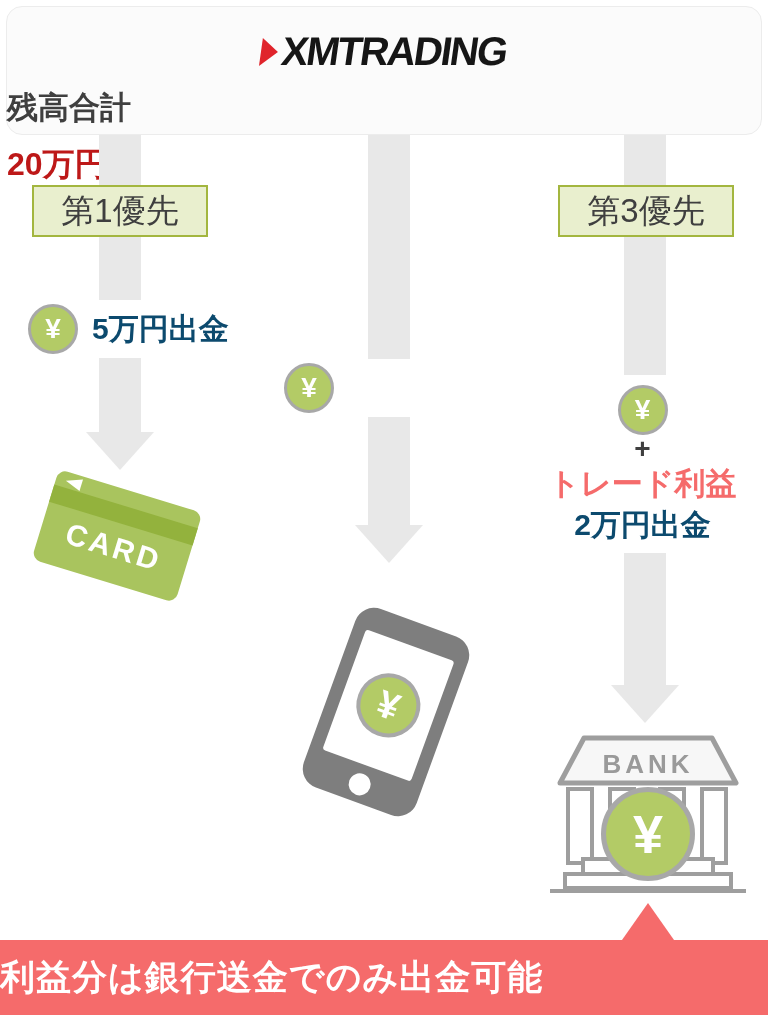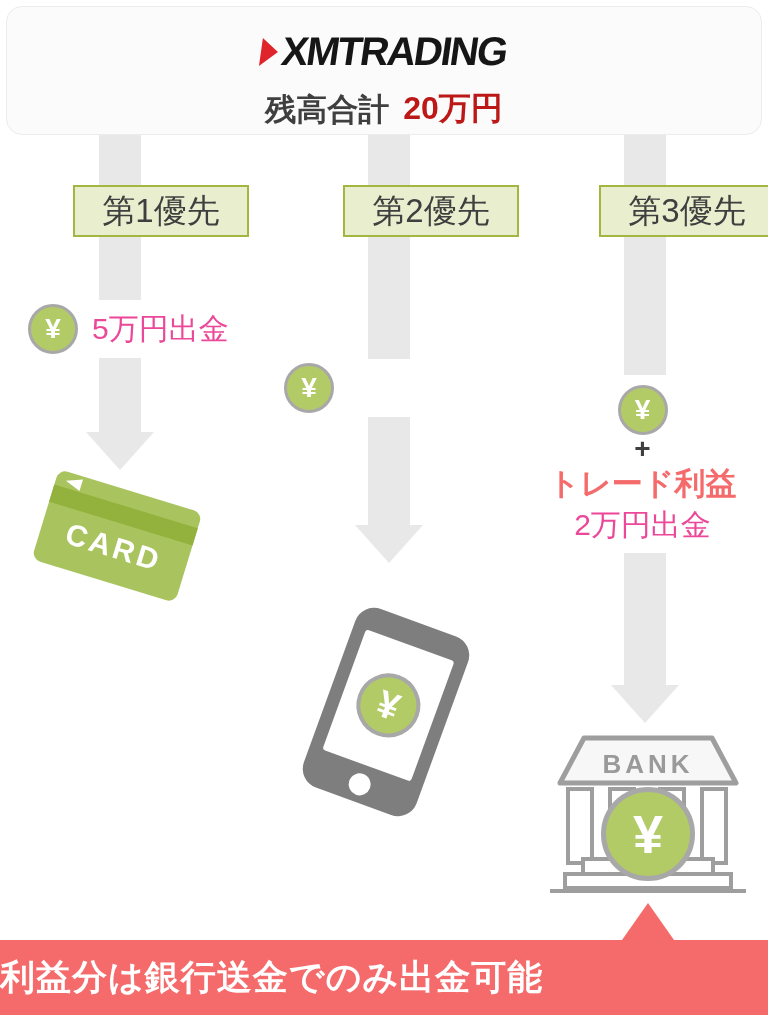--- a/index.html
+++ b/index.html
@@ -35,21 +35,21 @@
   .logo-mark{
     width:0;height:0;margin-right:4px;
     border-top:14px solid transparent;border-bottom:14px solid transparent;
     border-left:17px solid var(--logo-red);
   }
   .logo-text{
     font-size:40px;font-weight:800;color:#161616;letter-spacing:-2px;
   }
   .balance-row{
     position:absolute;left:0;top:80px;width:100%;
-    display:flex;align-items:flex-end;justify-content:center;gap:14px;
+    display:flex;align-items:flex-start;justify-content:center;gap:14px;flex-direction:column;
   }
   .balance-label{font-size:31px;font-weight:bold;color:#3f3f3f;}
   .balance-value{font-size:32px;font-weight:bold;color:var(--balance-red);}
 
   
   .arrow-shaft{position:absolute;width:42px;background:var(--arrow-gray);z-index:1;}
   .arrow-head{
     position:absolute;width:0;height:0;z-index:1;
     border-left:34px solid transparent;border-right:34px solid transparent;
     border-top:38px solid var(--arrow-gray);
@@ -59,21 +59,21 @@
   .shaft-2{left:368px;top:135px;height:390px;}
   .head-2{left:355px;top:525px;}
   .shaft-3{left:624px;top:135px;height:550px;}
   .head-3{left:611px;top:685px;}
 
   
   .priority{
     position:absolute;width:176px;height:52px;z-index:2;
     background:var(--label-bg);border:2px solid var(--label-border);
     display:flex;align-items:center;justify-content:center;
-    font-size:33px;color:#3f3f3f;margin-left:41px;
+    font-size:33px;color:#3f3f3f;
   }
   .priority-1{left:32px;top:185px;}
   .priority-2{left:302px;top:185px;}
   .priority-3{left:558px;top:185px;}
 
   
   .coin{
     background:var(--accent-green);border-radius:50%;
     color:#ffffff;display:flex;align-items:center;justify-content:center;
     font-weight:bold;flex:none;
@@ -82,21 +82,21 @@
   .coin-md{width:64px;height:64px;border:4px solid var(--coin-ring);font-size:38px;}
   .coin-lg{width:94px;height:94px;border:5px solid var(--coin-ring);font-size:54px;}
 
   
   .amount-box{
     position:absolute;background:#ffffff;z-index:2;
     display:flex;align-items:center;gap:14px;padding-left:12px;
   }
   .box-1{left:16px;top:300px;width:214px;height:58px;}
   .box-2{left:272px;top:359px;width:230px;height:58px;}
-  .amount-text{font-size:30px;font-weight:normal;color:#ec4899;}
+  .amount-text{font-size:30px;font-weight:bold;color:#0c4a6e;}
   .box-3{
     position:absolute;left:533px;top:375px;width:219px;height:178px;
     background:#ffffff;z-index:2;
     display:flex;flex-direction:column;align-items:center;justify-content:space-between;
     padding:10px 6px 12px 6px;
   }
   .box-3 .row1{display:flex;align-items:center;gap:12px;}
   .plus-text{font-size:28px;font-weight:bold;color:#3f3f3f;line-height:1;}
   .profit-text{font-size:31px;font-weight:bold;color:var(--banner-red);}
 
@@ -167,21 +167,20 @@
   </div>
 
   <div class="arrow-shaft shaft-1"></div>
   <div class="arrow-head head-1"></div>
   <div class="arrow-shaft shaft-2"></div>
   <div class="arrow-head head-2"></div>
   <div class="arrow-shaft shaft-3"></div>
   <div class="arrow-head head-3"></div>
 
   <div class="priority priority-1">第1優先</div>
-  <div class="priority priority-2">第2優先</div>
   <div class="priority priority-3">第3優先</div>
 
   <div class="amount-box box-1">
     <div class="coin coin-sm">¥</div>
     <span class="amount-text">5万円出金</span>
   </div>
 
   <div class="amount-box box-2">
     <div class="coin coin-sm">¥</div>
   </div>

